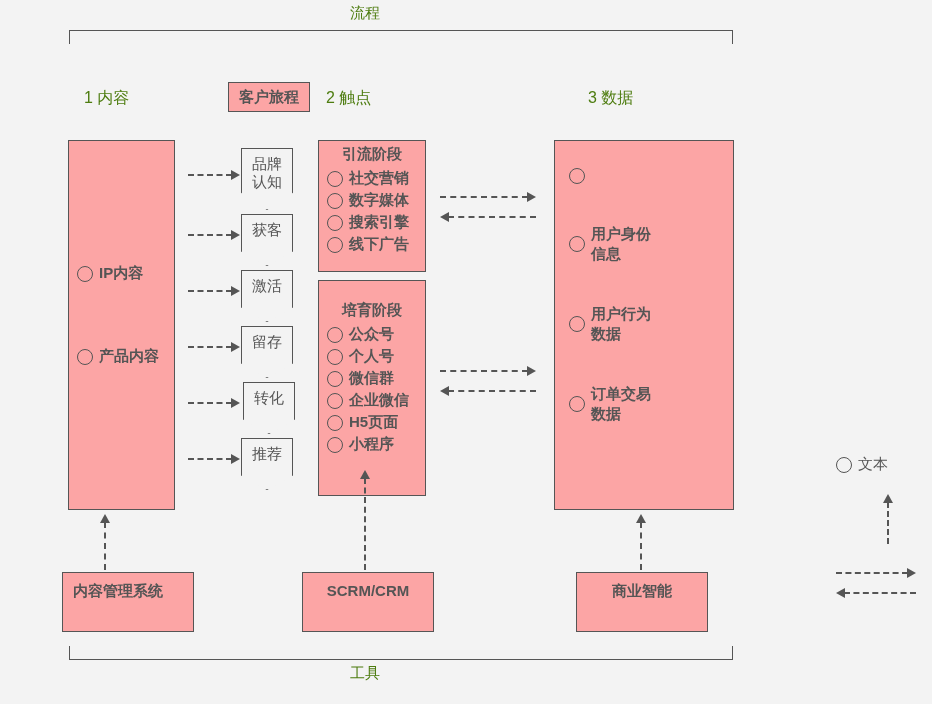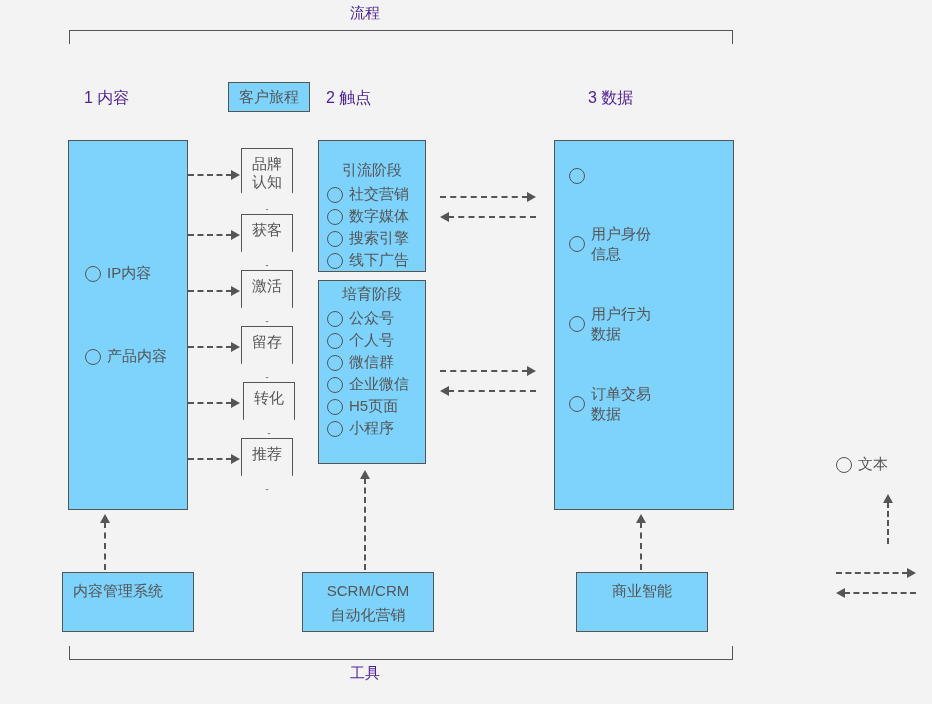--- a/index.html
+++ b/index.html
@@ -4,27 +4,28 @@
 <style>
   html,body{margin:0;padding:0}
   body{
     width:932px;height:704px;
     background:#f3f3f3;
     font-family:"Microsoft YaHei","PingFang SC",Arial,sans-serif;
     color:#555;
     font-size:15px;
     position:relative;
   }
-  .lbl{position:absolute;white-space:nowrap;color:#4c1d95}
+  .lbl{position:absolute;white-space:nowrap;color:#4d7c0f}
   .hdr{font-size:16px}
   .box{
     position:absolute;
     border:1px solid #555;
-    background:#7dd3fc;
+    background:#fca5a5;
     box-sizing:border-box;
+    font-weight:bold;
   }
   .bullet-row{
     display:flex;align-items:center;gap:6px;margin:3px 0;
   }
   .circle{
     width:14px;height:14px;border:1.5px solid #555;border-radius:50%;
     flex:0 0 auto;
   }
   .sm-title{text-align:center;font-size:15px;padding-top:2px;padding-bottom:2px}
   
@@ -73,21 +74,21 @@
 <div class="bracket" style="left:69px;top:30px;width:664px;height:14px"></div>
 
 <div class="lbl hdr" style="left:84px;top:88px">1 内容</div>
 <div class="lbl hdr" style="left:326px;top:88px">2 触点</div>
 <div class="lbl hdr" style="left:588px;top:88px">3 数据</div>
 
 <div class="box" style="left:228px;top:82px;width:82px;height:30px;display:flex;align-items:center;justify-content:center">
   <span>客户旅程</span>
 </div>
 
-<div class="box" style="left:68px;top:140px;width:120px;height:370px;padding:10px 16px">
+<div class="box" style="left:68px;top:140px;width:107px;height:370px;padding:10px 8px">
   <div style="height:110px"></div>
   <div class="bullet-row">
     <span class="circle"></span>
     <span>IP内容</span>
   </div>
   <div style="height:58px"></div>
   <div class="bullet-row">
     <span class="circle"></span>
     <span>产品内容</span>
   </div>
@@ -105,41 +106,41 @@
 <div class="step" style="left:241px;top:326px">
   <span>留存</span>
 </div>
 <div class="step" style="left:243px;top:382px">
   <span>转化</span>
 </div>
 <div class="step" style="left:241px;top:438px">
   <span>推荐</span>
 </div>
 
-<div class="box" style="left:318px;top:140px;width:108px;height:132px;padding:18px 8px">
+<div class="box" style="left:318px;top:140px;width:108px;height:132px;padding:2px 8px">
   <div class="sm-title">引流阶段</div>
   <div class="bullet-row">
       <span class="circle"></span>
       <span>社交营销</span>
     </div>
   <div class="bullet-row">
       <span class="circle"></span>
       <span>数字媒体</span>
     </div>
   <div class="bullet-row">
       <span class="circle"></span>
       <span>搜索引擎</span>
     </div>
   <div class="bullet-row">
       <span class="circle"></span>
       <span>线下广告</span>
     </div>
 </div>
 
-<div class="box" style="left:318px;top:280px;width:108px;height:184px;padding:2px 8px">
+<div class="box" style="left:318px;top:280px;width:108px;height:216px;padding:18px 8px">
   <div class="sm-title">培育阶段</div>
   <div class="bullet-row">
       <span class="circle"></span>
       <span>公众号</span>
     </div>
   <div class="bullet-row">
       <span class="circle"></span>
       <span>个人号</span>
     </div>
   <div class="bullet-row">
@@ -232,21 +233,20 @@
 <div class="darrow-v" style="left:636px;top:514px;height:56px">
     <span class="head-u"></span>
     <span class="line"></span>
   </div>
 
 <div class="box" style="left:62px;top:572px;width:132px;height:60px;padding:6px 10px;line-height:24px">
   <div>内容管理系统</div>
 </div>
 <div class="box" style="left:302px;top:572px;width:132px;height:60px;padding:6px 16px;line-height:24px;text-align:center">
   <div>SCRM/CRM</div>
-  <div>自动化营销</div>
 </div>
 <div class="box" style="left:576px;top:572px;width:132px;height:60px;padding:6px 10px;line-height:24px;text-align:center">
   <div>商业智能</div>
 </div>
 
 <div class="bracket bot" style="left:69px;top:646px;width:664px;height:14px"></div>
 <div class="lbl" style="left:350px;top:664px">工具</div>
 
 <div style="position:absolute;left:836px;top:452px">
   <div class="bullet-row">

